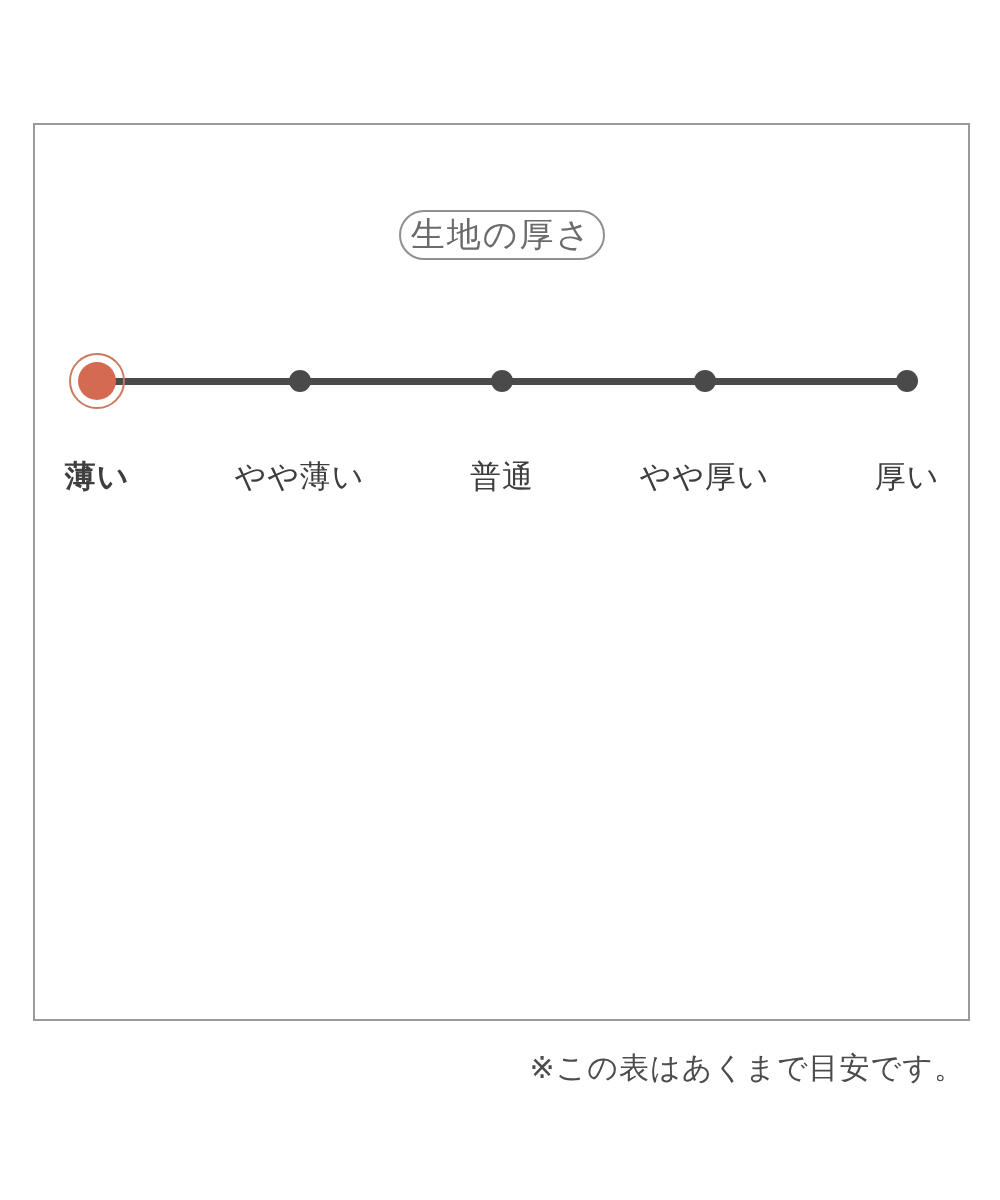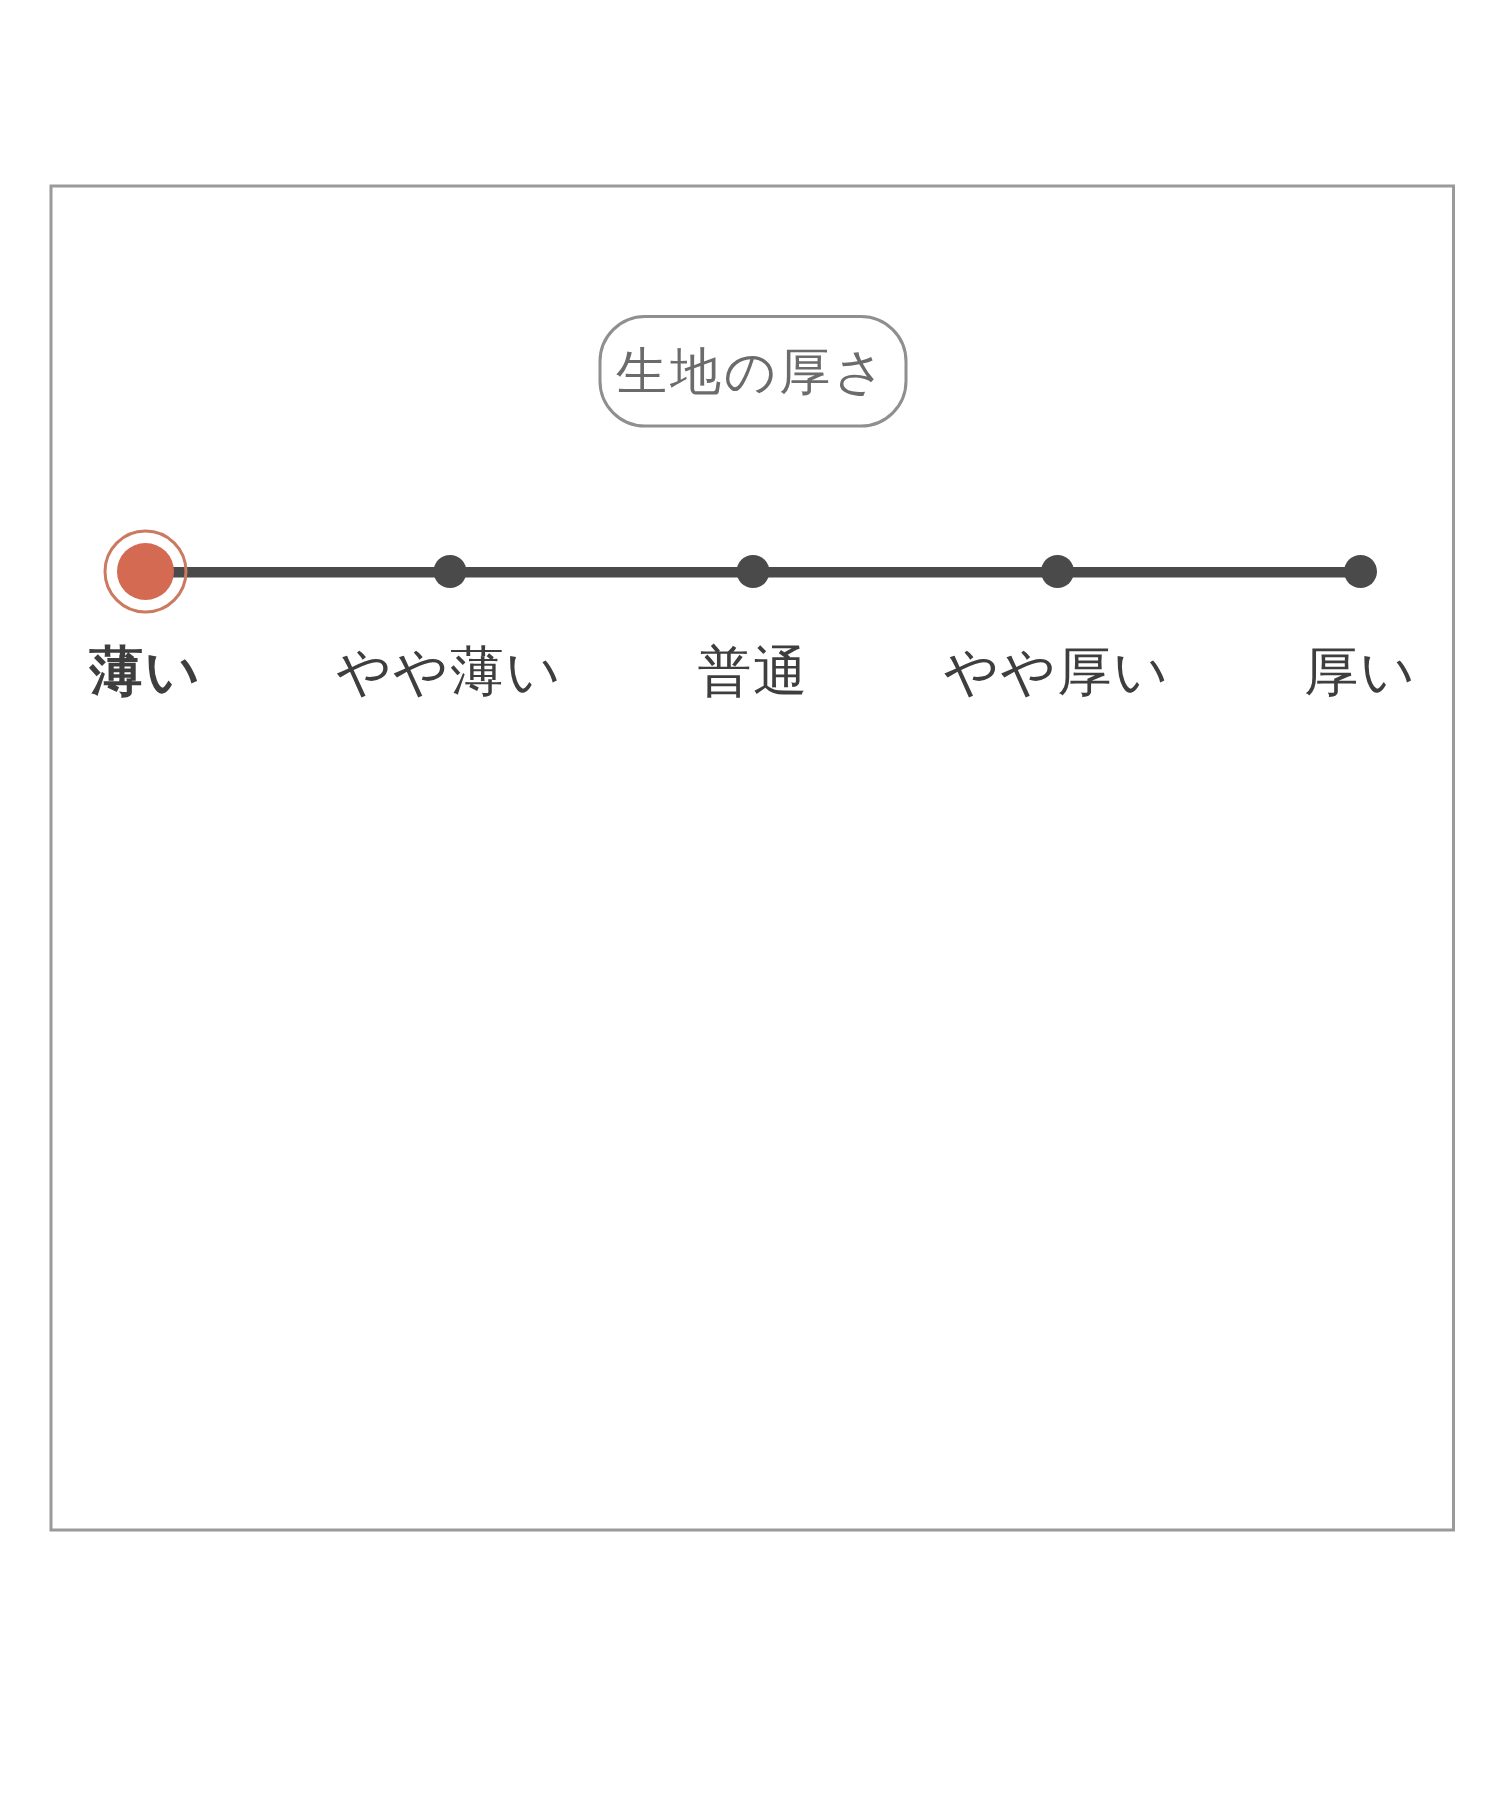--- a/index.html
+++ b/index.html
@@ -22,21 +22,21 @@
     width: 933px;
     height: 894px;
     border: 2px solid #9a9a9a;
     background: #ffffff;
   }
   .pill {
     position: absolute;
     left: 50%;
     transform: translateX(-50%);
     width: 206px;
-    height: 75px;
+    height: 50px;
     border: 2px solid var(--pill-border, #8f8f8f);
     border-radius: 31px;
     display: flex;
     align-items: center;
     justify-content: center;
     box-sizing: border-box;
   }
   .pill-1 { top: 85px; }
   .pill-2 { top: 520px; }
   .pill-label {
@@ -103,25 +103,25 @@
   .stop.selected .dot {
     width: 38px;
     height: 38px;
     background: var(--accent, #d56a52);
   }
   .stop.selected .ring {
     display: block;
   }
   .lbl {
     position: absolute;
-    top: 84px;
+    top: 116px;
     left: 50%;
     transform: translateX(-50%);
     white-space: nowrap;
-    font-size: 36px;
+    font-size: 31px;
     line-height: 1.15;
     letter-spacing: 1px;
     color: var(--label, #3e3e3e);
     font-weight: normal;
   }
   .stop.selected .lbl {
     font-weight: bold;
   }
   .note {
     position: absolute;
@@ -169,13 +169,14 @@
 
         <div class="dot"></div>
         <div class="lbl">厚い</div>
       </div>
     </div>
 
 
 
   </div>
 
+  <div class="note">※この表はあくまで目安です。</div>
 </div>
 
 </body></html>

